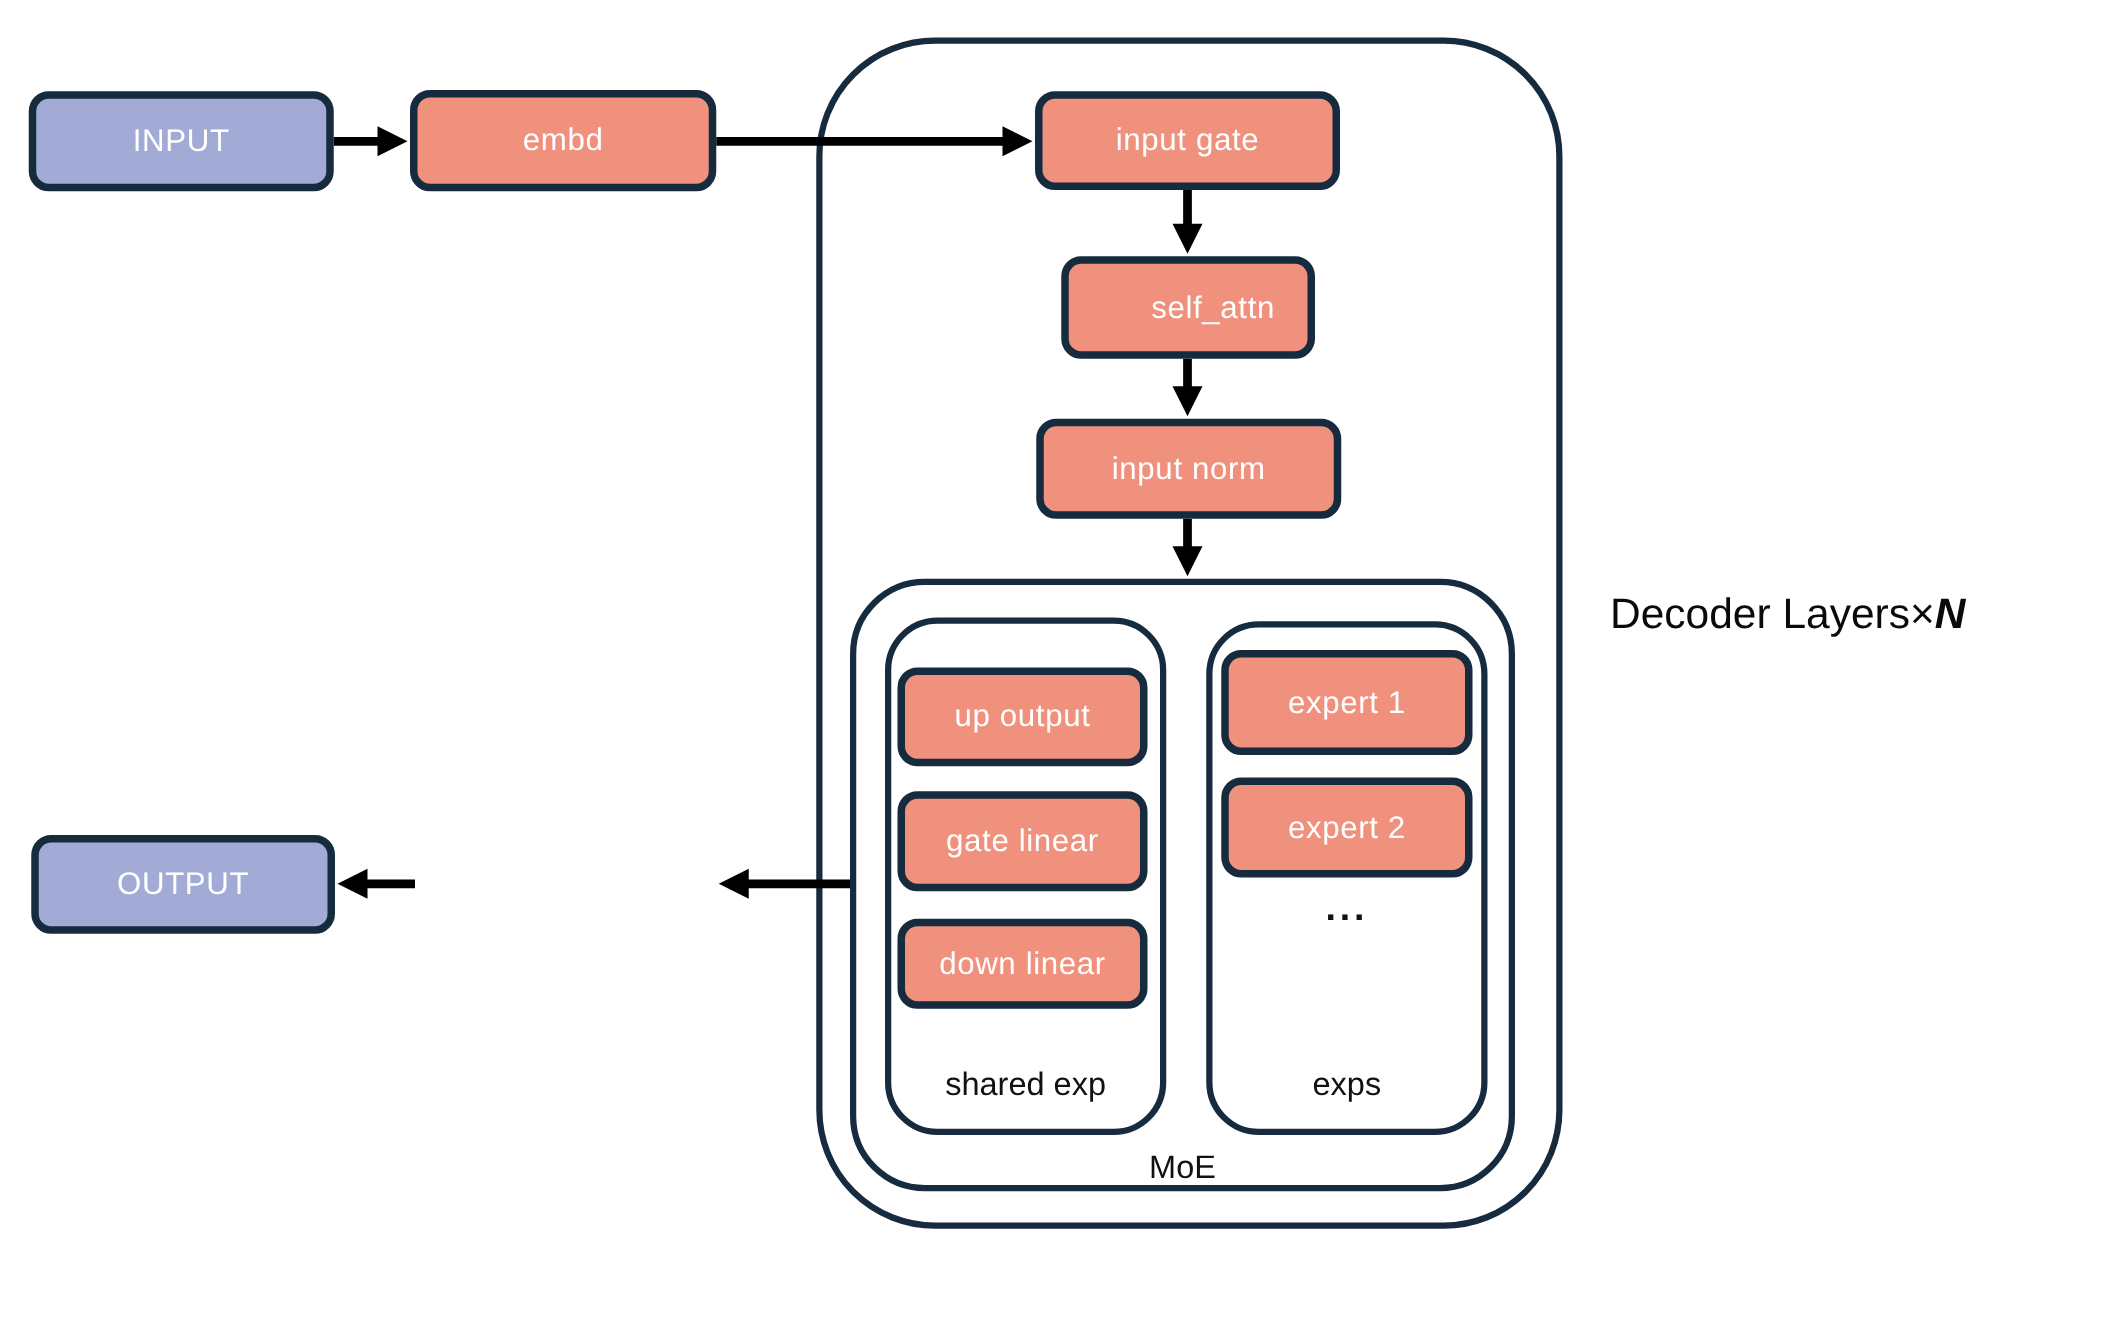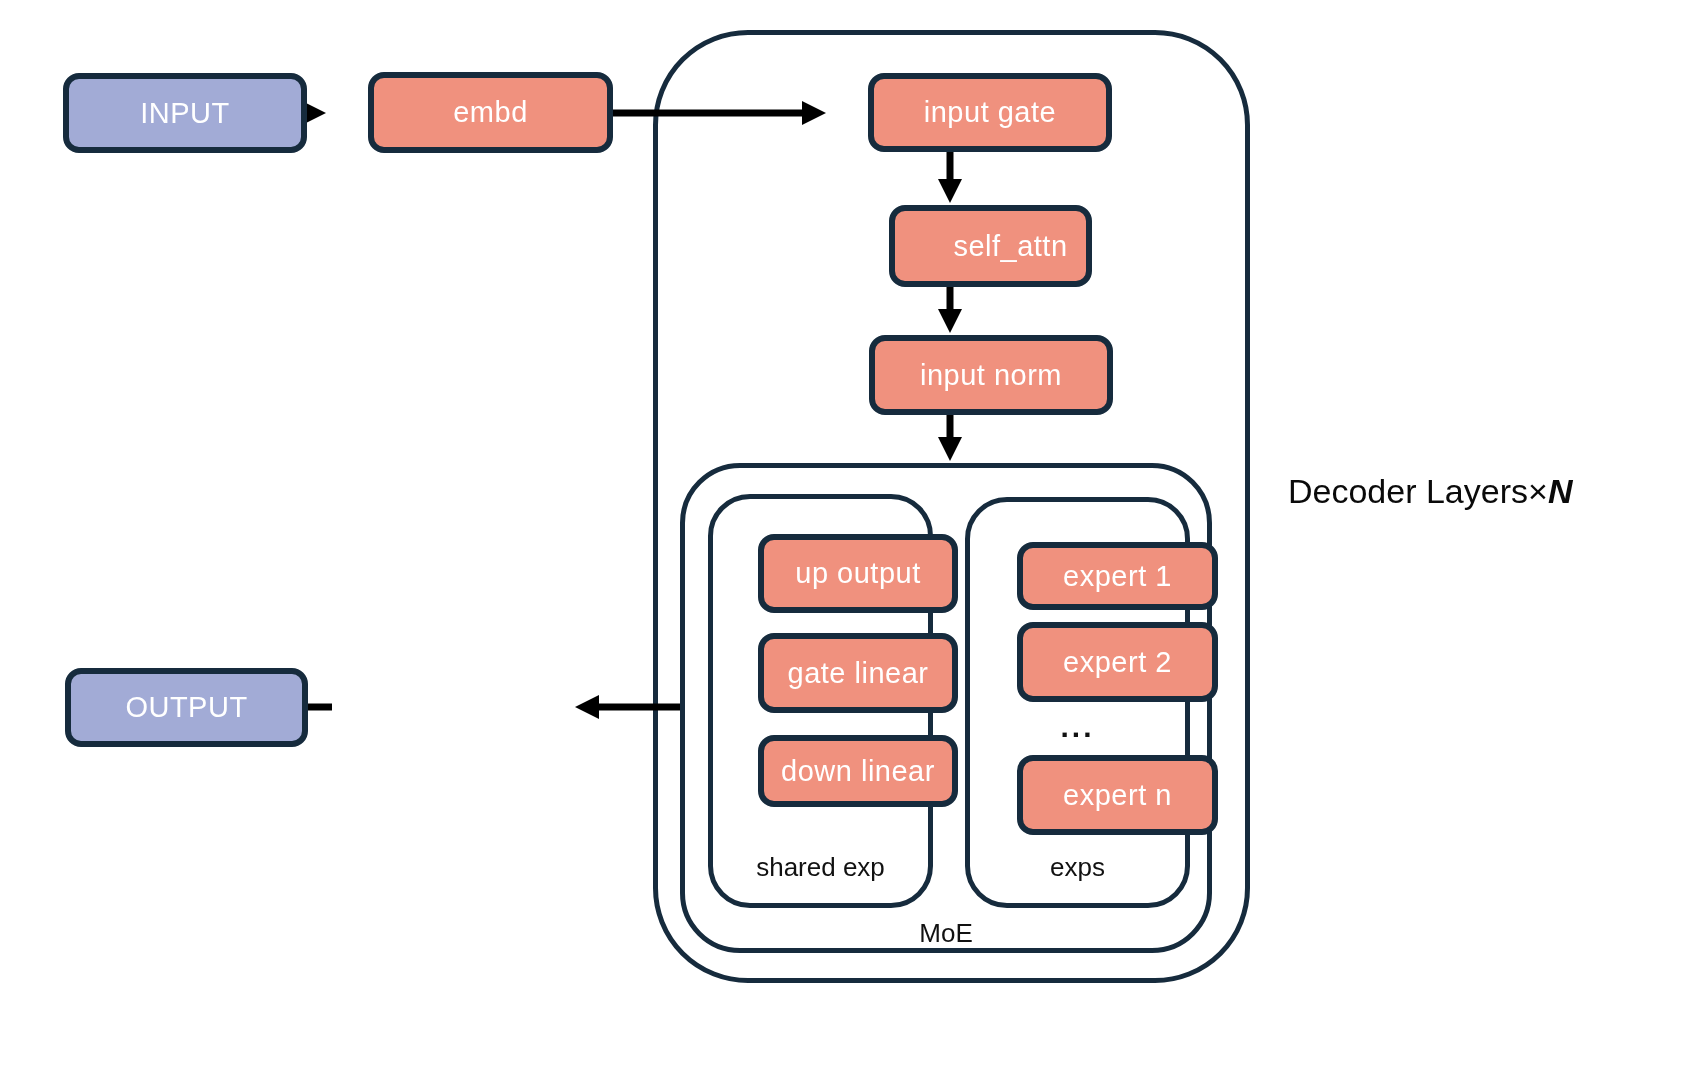--- a/index.html
+++ b/index.html
@@ -11,24 +11,23 @@
     overflow:hidden;
   }
   .node{
     position:absolute;
     box-sizing:border-box;
     display:flex;align-items:center;justify-content:center;
     background:#F0917E;
     border:6px solid #162B3D;
     border-radius:16px;
     color:#ffffff;
-    font-size:29px;
+    font-size:25px;
     letter-spacing:.5px;
     white-space:nowrap;
-    margin-left:40px;
   }
   .node.io{background:#A2ABD6;}
   .container{
     position:absolute;
     box-sizing:border-box;
     border:5px solid #162B3D;
     background:transparent;
   }
   .ctr-label{
     position:absolute;
@@ -59,21 +58,21 @@
 
   
   #n-input      {left:23px;  top:73px;  width:244px; height:80px;}
   #n-embd       {left:328px; top:72px;  width:245px; height:81px;}
   #n-inputnorm  {left:828px; top:73px;  width:244px; height:79px;}
   #n-selfattn   {left:849px; top:205px; width:203px; height:82px;padding-left:40px;}
   #n-outputnorm {left:829px; top:335px; width:244px; height:80px;}
   #n-uplinear   {left:718px; top:534px; width:200px; height:79px;}
   #n-gatelinear {left:718px; top:633px; width:200px; height:80px;}
   #n-downlinear {left:718px; top:735px; width:200px; height:72px;}
-  #n-expert1    {left:977px; top:542px; width:201px; height:68px;}
+  #n-expert1    {left:977px; top:520px; width:201px; height:84px;}
   #n-expert2    {left:977px; top:622px; width:201px; height:80px;}
   #n-expertn    {left:977px; top:755px; width:201px; height:80px;}
   #n-lmhead     {left:332px; top:668px; width:241px; height:79px;}
   #n-output     {left:25px;  top:668px; width:243px; height:79px;}
 
   
   #c-decoder    {left:653px; top:30px;  width:597px; height:953px; border-radius:95px;}
   #c-moe        {left:680px; top:463px; width:532px; height:490px; border-radius:60px;}
   #c-sharedexp  {left:708px; top:494px; width:225px; height:414px; border-radius:42px;}
   #c-exps       {left:965px; top:497px; width:225px; height:411px; border-radius:42px;}
@@ -135,19 +134,18 @@
   <div class="node" id="n-inputnorm">input gate</div>
   <div class="node" id="n-selfattn">self_attn</div>
   <div class="node" id="n-outputnorm">input norm</div>
 
   <div class="node" id="n-uplinear">up output</div>
   <div class="node" id="n-gatelinear">gate linear</div>
   <div class="node" id="n-downlinear">down linear</div>
 
   <div class="node" id="n-expert1">expert 1</div>
   <div class="node" id="n-expert2">expert 2</div>
-  <div class="node" id="n-expertn">expert n</div>
 
   <div class="node io" id="n-output">OUTPUT</div>
 
   <div class="decoder-note"><span>Decoder Layers</span><span>×</span><span class="nvar">N</span></div>
 
 </div>
 
 </body></html>

